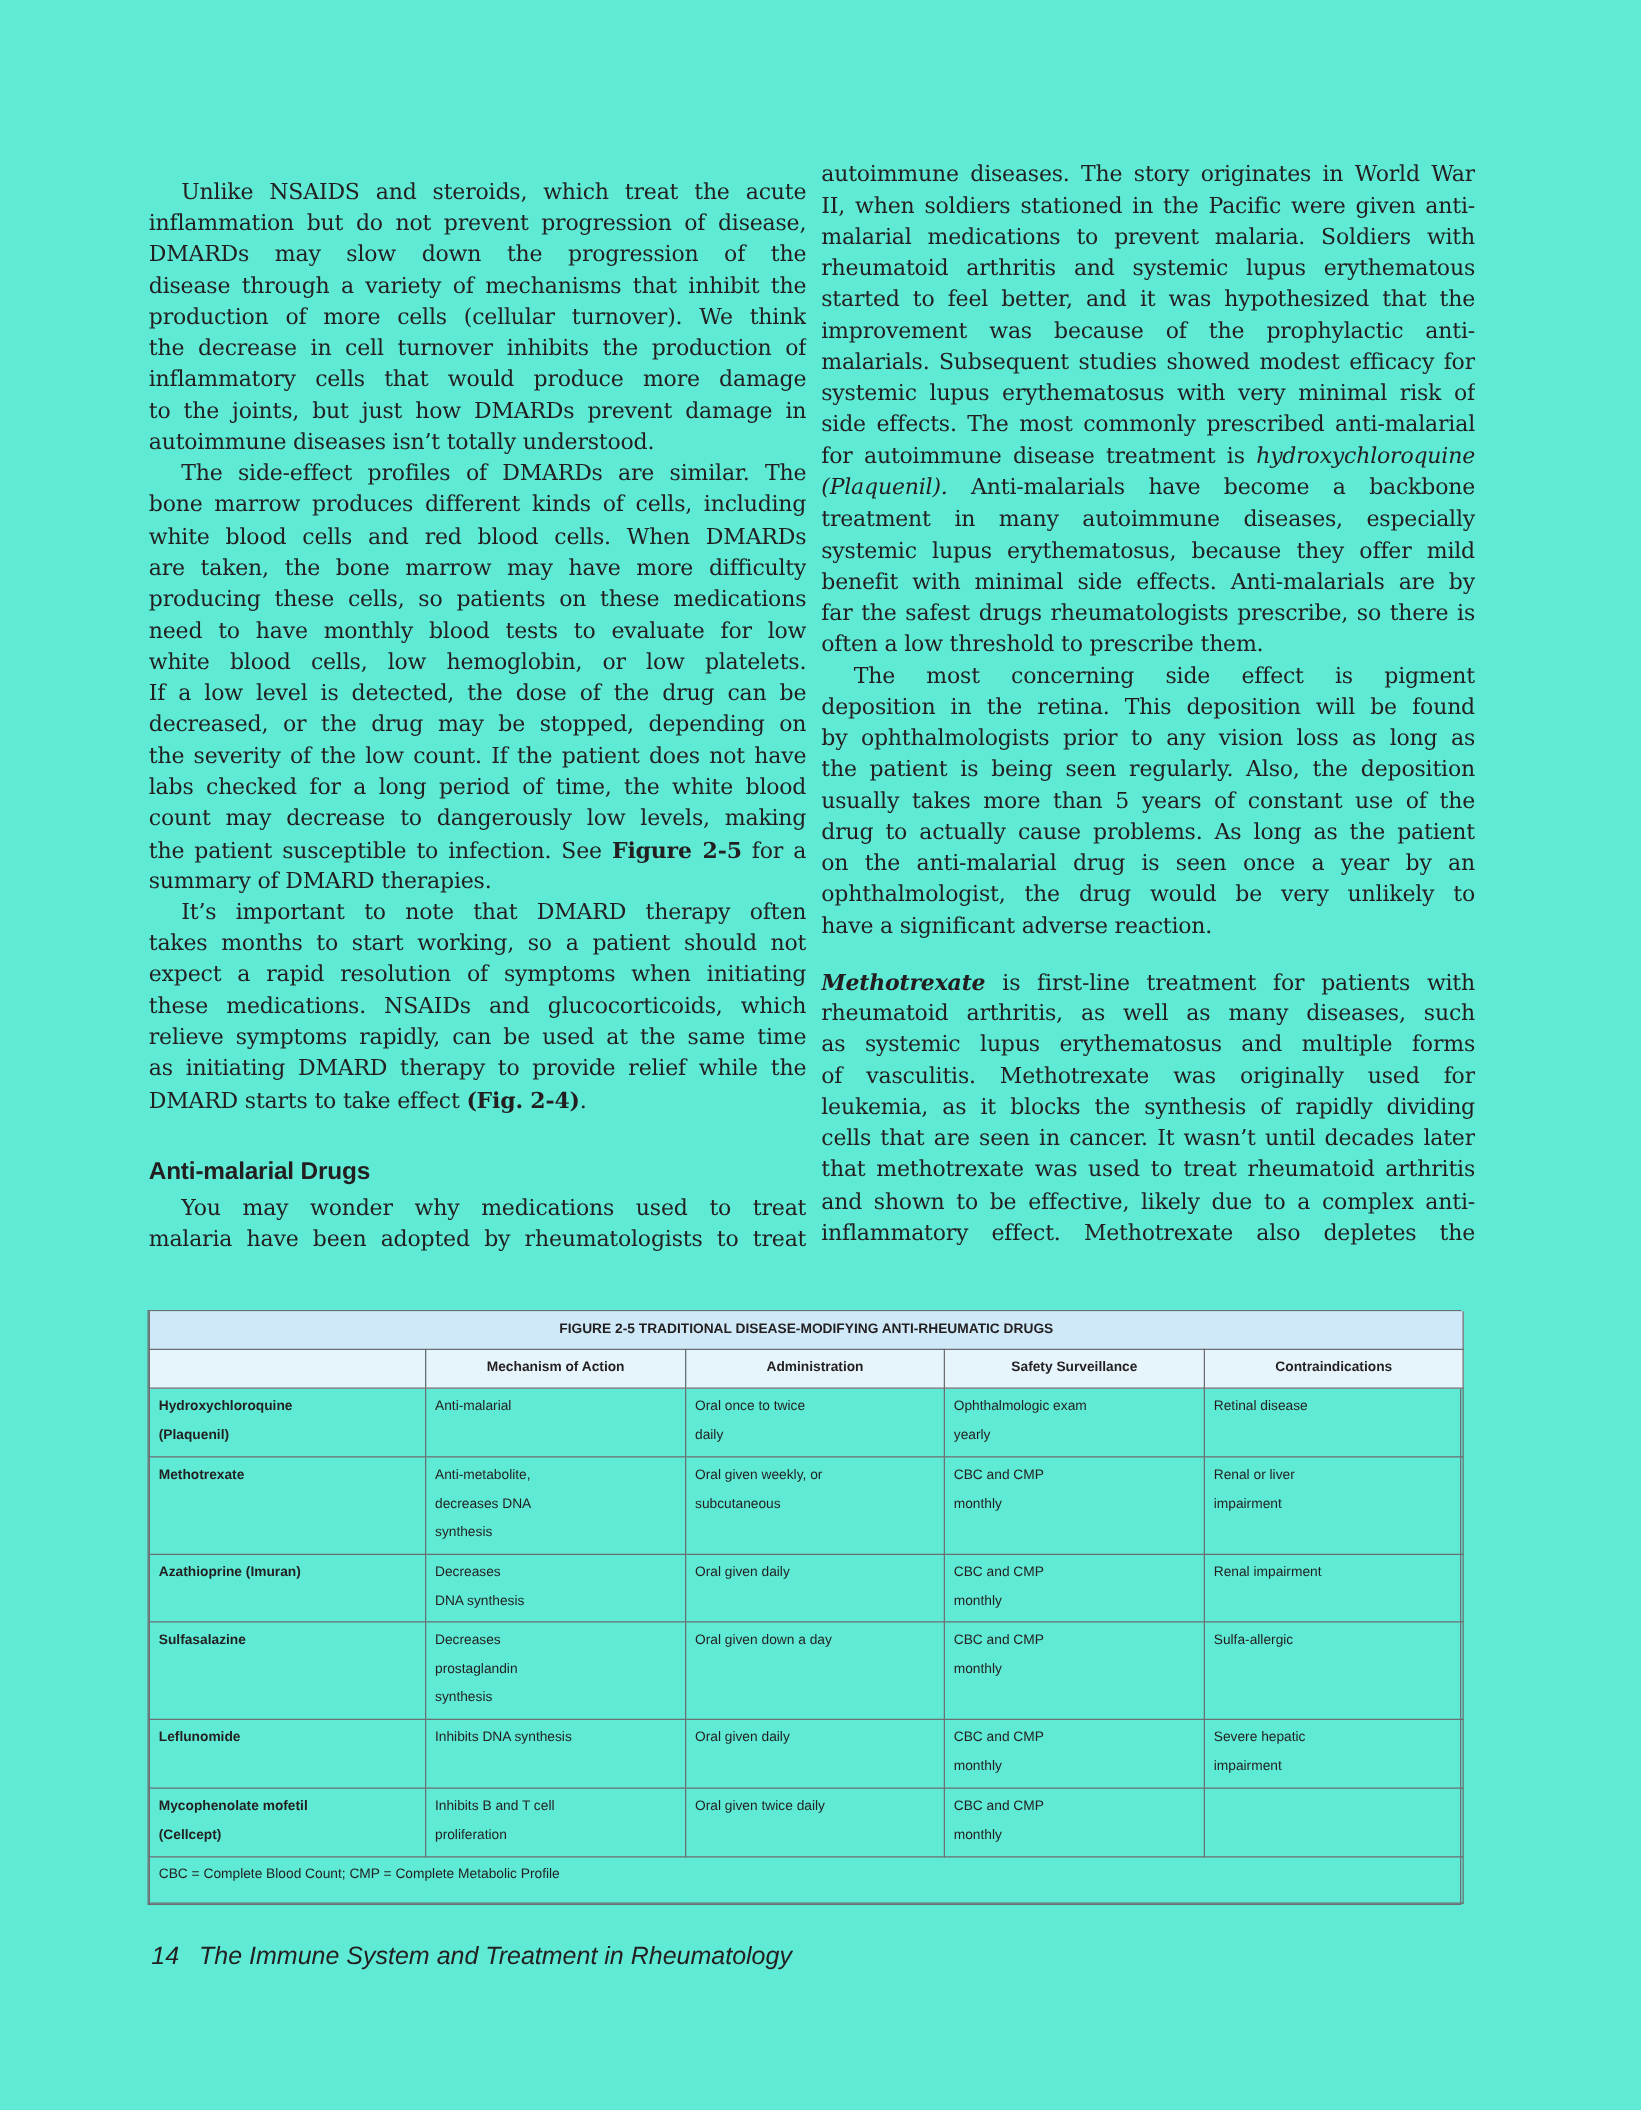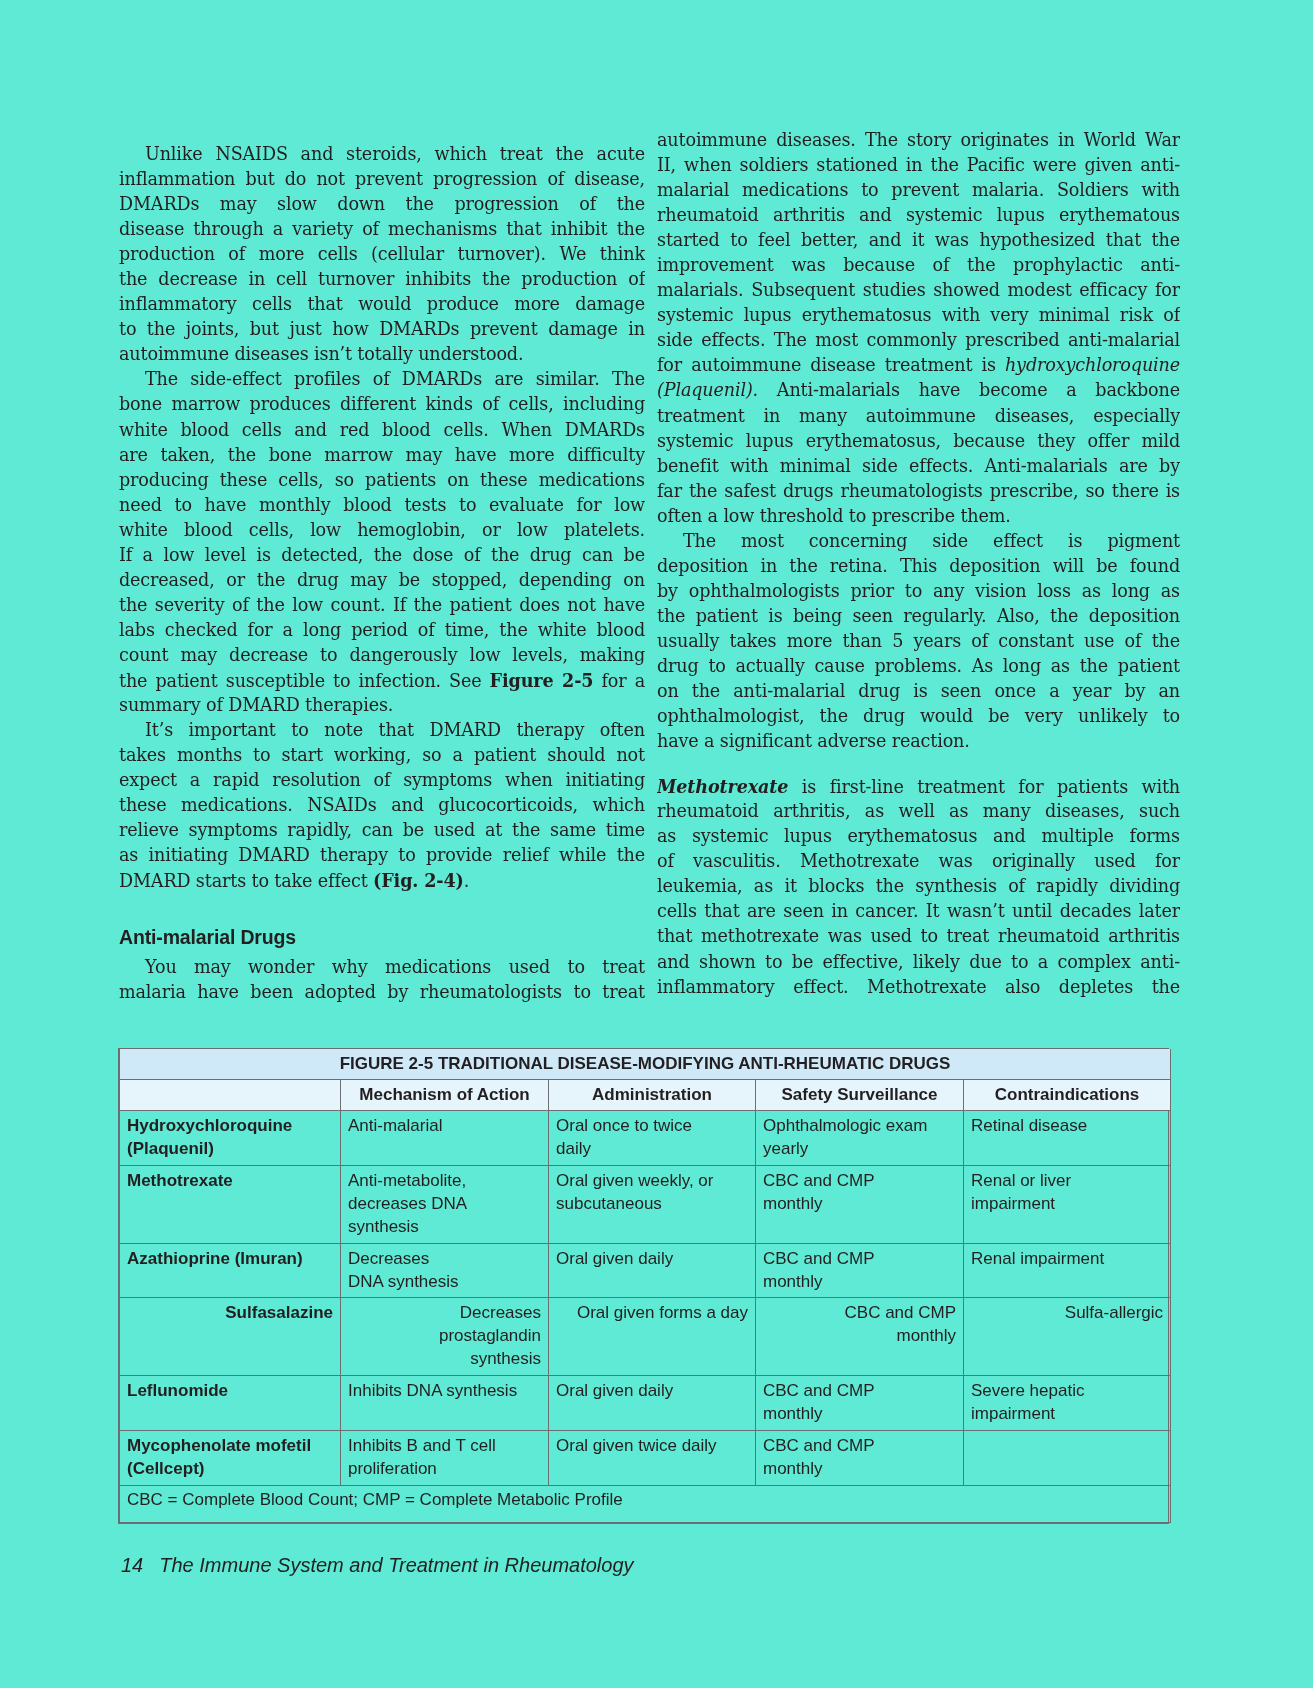--- a/index.html
+++ b/index.html
@@ -42,21 +42,21 @@
 
   
   .fig {
     position: absolute;
     left: 118px; top: 1048px;
     width: 1051px;
     border: 1.5px solid #6d6e71;
     box-sizing: border-box;
     font-family: "Liberation Sans", "DejaVu Sans", sans-serif;
     color: #231f20;
-    font-size: 17px;
+    font-size: 11px;
   }
   .fig table { border-collapse: collapse; width: 100%; table-layout: fixed; }
   .fig td, .fig th {
     border: 1.5px solid #6d6e71;
     vertical-align: top;
     padding: 3px 7px 2px 7px;
     line-height: 23px;
     text-align: left;
   }
   .fig tr.title td {
@@ -70,21 +70,21 @@
   .fig tr.hdr th {
     background: #e6f4fc;
     text-align: center;
     font-weight: bold;
     height: 25px;
   }
   .fig td.drug { font-weight: bold; }
   .fig tr.r1 td { height: 49px; }
   .fig tr.r2 td { height: 72px; }
   .fig tr.r3 td { height: 48px; }
-  .fig tr.r4 td { height: 72px; text-align: right; }
+  .fig tr.r4 td { height: 72px; }
   .fig tr.r5 td { height: 49px; }
   .fig tr.r6 td { height: 49px; }
   .fig tr.foot td { height: 23px; padding-top: 2px; padding-bottom: 11px; }
   .fig .cell-line { display: block; white-space: nowrap; }
 
   .footer {
     position: absolute;
     left: 121px; top: 1554px;
     font-family: "Liberation Sans", "DejaVu Sans", sans-serif;
     font-style: italic;
@@ -272,21 +272,21 @@
       <tr class="r4">
         <td class="drug">
               <span class="cell-line">Sulfasalazine</span>
             </td>
         <td>
               <span class="cell-line">Decreases</span>
               <span class="cell-line">prostaglandin</span>
               <span class="cell-line">synthesis</span>
             </td>
         <td>
-              <span class="cell-line">Oral given forms a day</span>
+              <span class="cell-line">Oral given down a day</span>
             </td>
         <td>
               <span class="cell-line">CBC and CMP</span>
               <span class="cell-line">monthly</span>
             </td>
         <td>
               <span class="cell-line">Sulfa-allergic</span>
             </td>
       </tr>
       <tr class="r5">

